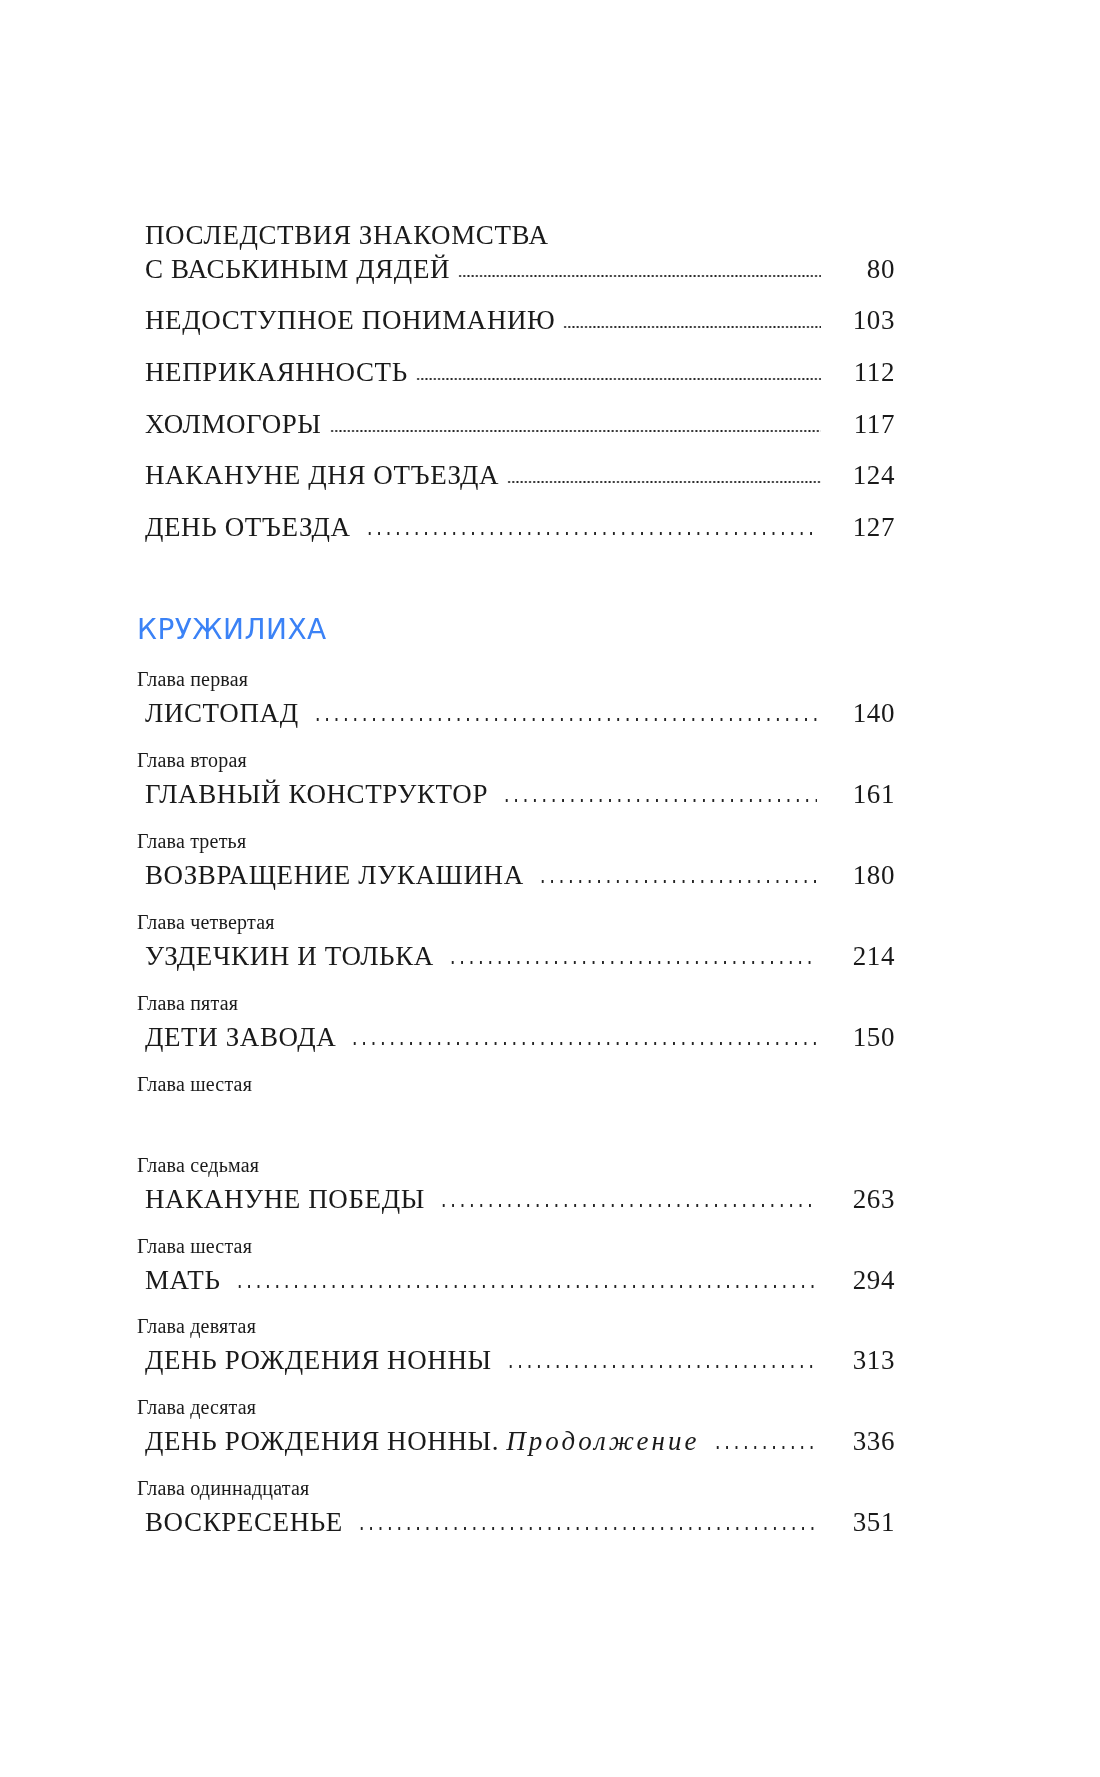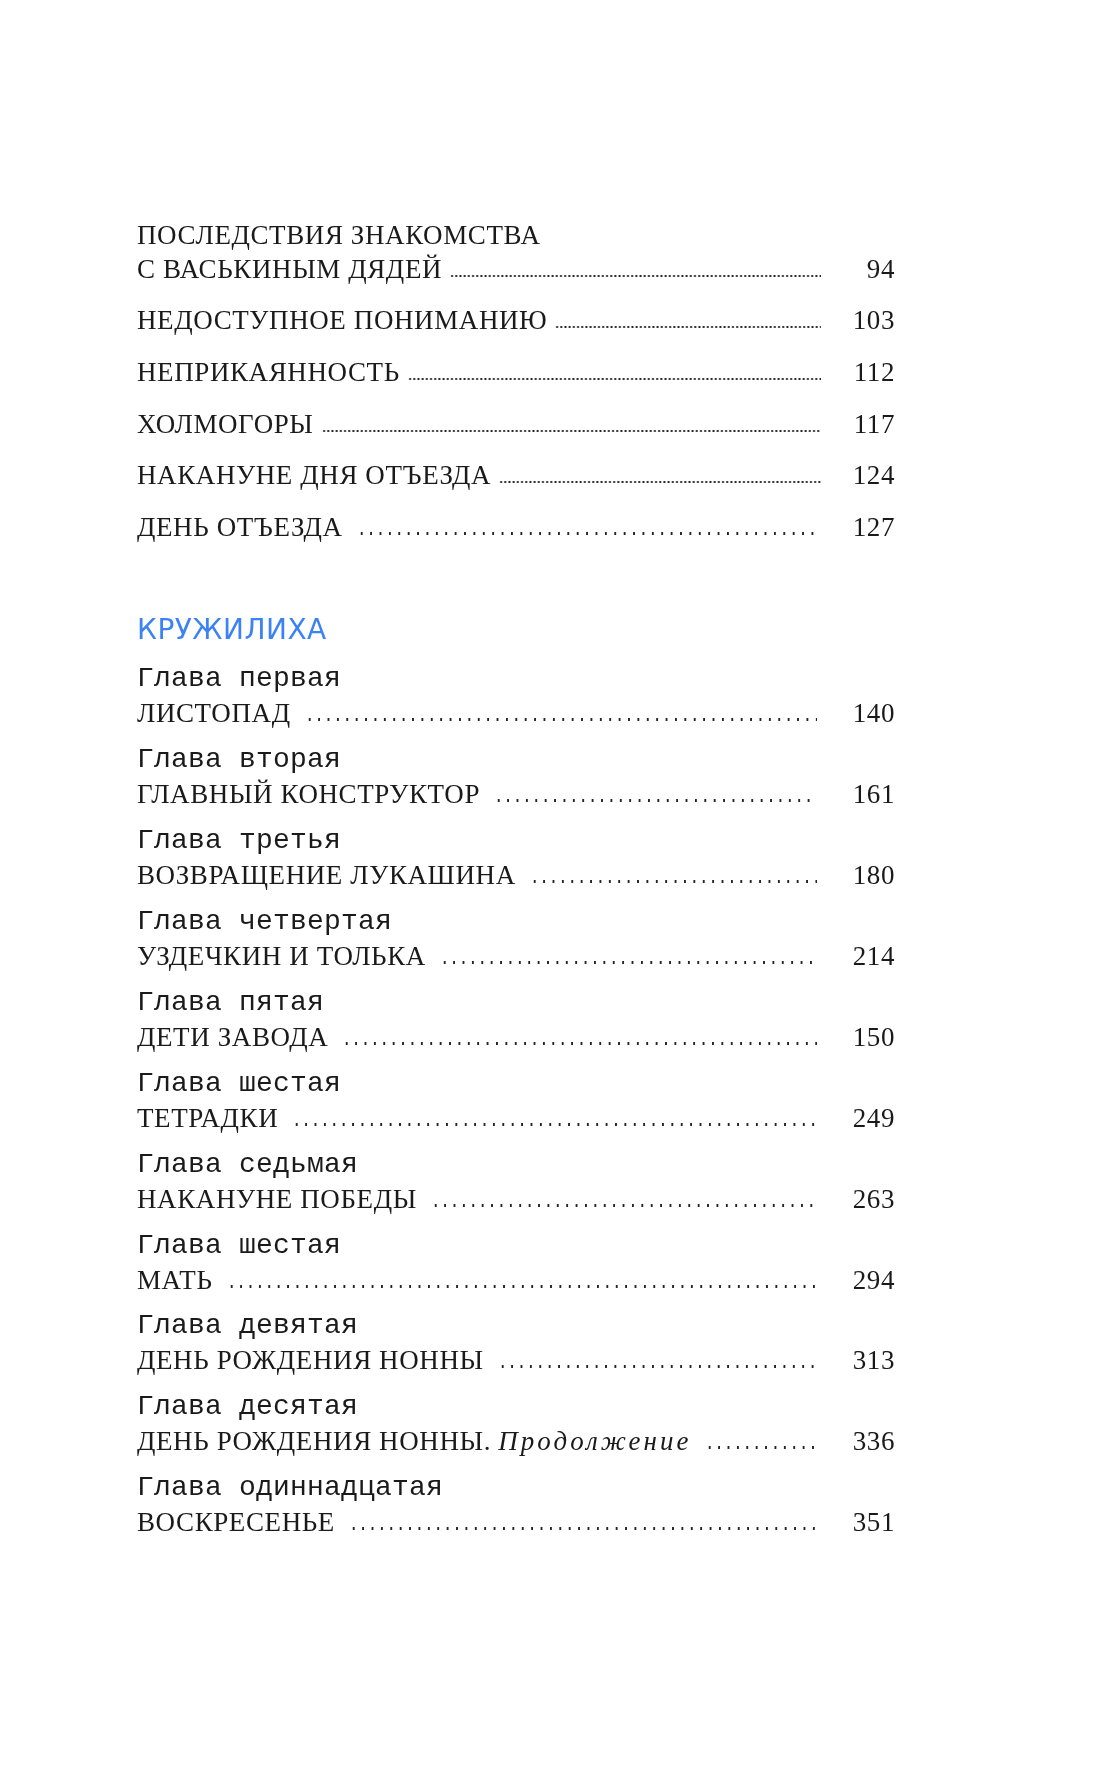--- a/index.html
+++ b/index.html
@@ -1,43 +1,43 @@
 <!DOCTYPE html>
 <html><head>
 <meta charset="utf-8">
 <style>
   html, body { margin:0; padding:0; background:#ffffff; }
   body { width:1100px; height:1777px; position:relative; overflow:hidden; color:#1a1a1a; }
   .page { position:absolute; left:0; top:0; width:1100px; height:1777px; }
   .entry { position:absolute; left:137px; width:758px; font-family:"Liberation Serif", serif; }
-  .row { position:relative; height:34px; display:flex; align-items:flex-end; white-space:nowrap; font-size:27px; line-height:34px; letter-spacing:0.6px; }
+  .row { position:relative; height:34px; display:flex; align-items:flex-end; white-space:nowrap; font-size:27px; line-height:34px; letter-spacing:0.6px;margin-left:8px; }
   .row .title { flex:0 0 auto; padding-right:6px; background:#fff; position:relative; z-index:1; }
   .row .title .italic { font-style:italic; letter-spacing:3px; }
   .row .leader { flex:1 1 auto; position:relative; height:34px; overflow:hidden; }
   .row .leader.dense::before { content:""; position:absolute; left:2px; right:10px; bottom:9px; height:2px;
       background-image: radial-gradient(circle, #222 0.9px, transparent 1.1px); background-size:4.2px 2px; background-repeat:repeat-x; }
   .row .leader.sparse::before { content:""; position:absolute; left:8px; right:14px; bottom:9px; height:3px;
       background-image: radial-gradient(circle, #222 1.1px, transparent 1.3px); background-size:9.4px 3px; background-repeat:repeat-x; }
   .row .pg { flex:0 0 64px; text-align:right; }
-  .label { font-family:Liberation Mono, monospace; font-size:28px; line-height:30px; height:32px; letter-spacing:0.2px; }
+  .label { font-family:Liberation Serif, serif; font-size:20px; line-height:30px; height:32px; letter-spacing:0.2px; }
   .heading { position:absolute; left:137px; top:610px; font-family:"DejaVu Sans", sans-serif; font-size:28px; line-height:40px; letter-spacing:0.5px; color:#3b82f6; }
 </style>
 </head>
 <body>
 
 <div class="page">
 
   <div class="entry" style="top:218px;">
     <div class="row">
       <span class="title">ПОСЛЕДСТВИЯ ЗНАКОМСТВА</span>
     </div>
     <div class="row">
       <span class="title">С ВАСЬКИНЫМ ДЯДЕЙ</span>
       <span class="leader dense"></span>
-      <span class="pg">94</span>
+      <span class="pg">80</span>
     </div>
   </div>
 
   <div class="entry" style="top:303px;">
     <div class="row">
       <span class="title">НЕДОСТУПНОЕ ПОНИМАНИЮ</span>
       <span class="leader dense"></span>
       <span class="pg">103</span>
     </div>
   </div>
@@ -116,25 +116,20 @@
     <div class="label">Глава пятая</div>
     <div class="row">
       <span class="title">ДЕТИ ЗАВОДА</span>
       <span class="leader sparse"></span>
       <span class="pg">150</span>
     </div>
   </div>
 
   <div class="entry" style="top:1069px;">
     <div class="label">Глава шестая</div>
-    <div class="row">
-      <span class="title">ТЕТРАДКИ</span>
-      <span class="leader sparse"></span>
-      <span class="pg">249</span>
-    </div>
   </div>
 
   <div class="entry" style="top:1150px;">
     <div class="label">Глава седьмая</div>
     <div class="row">
       <span class="title">НАКАНУНЕ ПОБЕДЫ</span>
       <span class="leader sparse"></span>
       <span class="pg">263</span>
     </div>
   </div>

